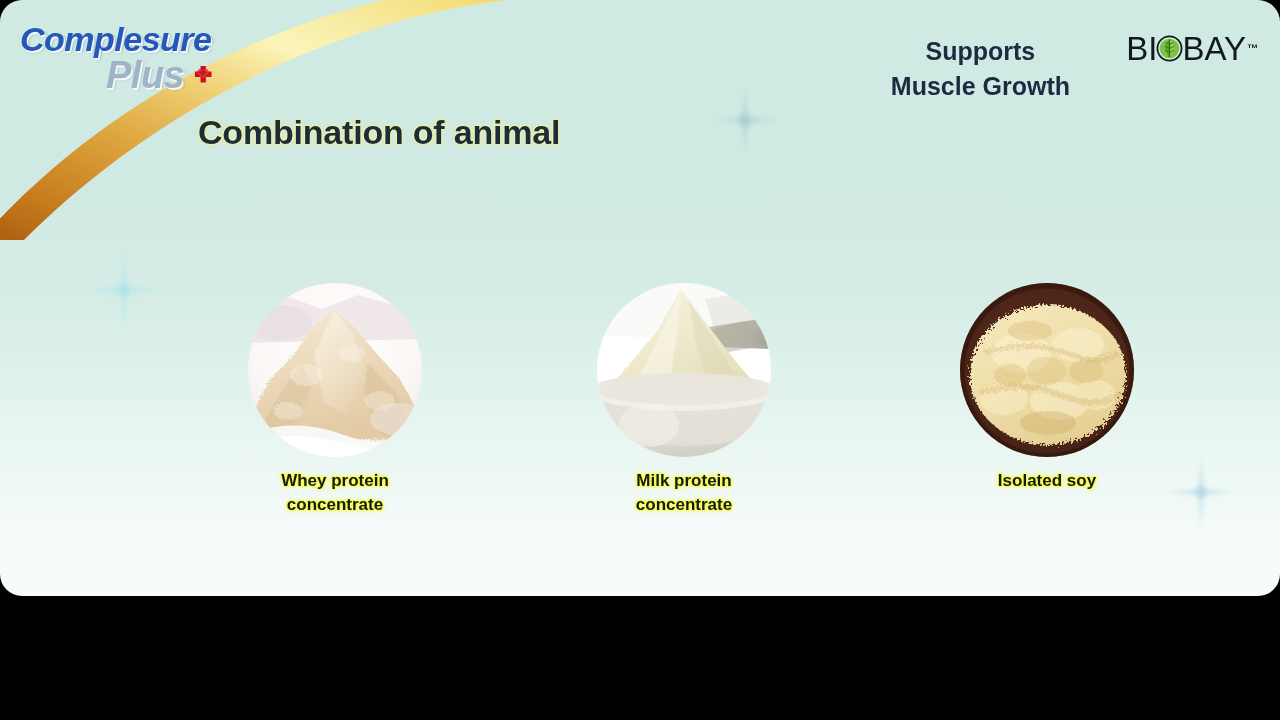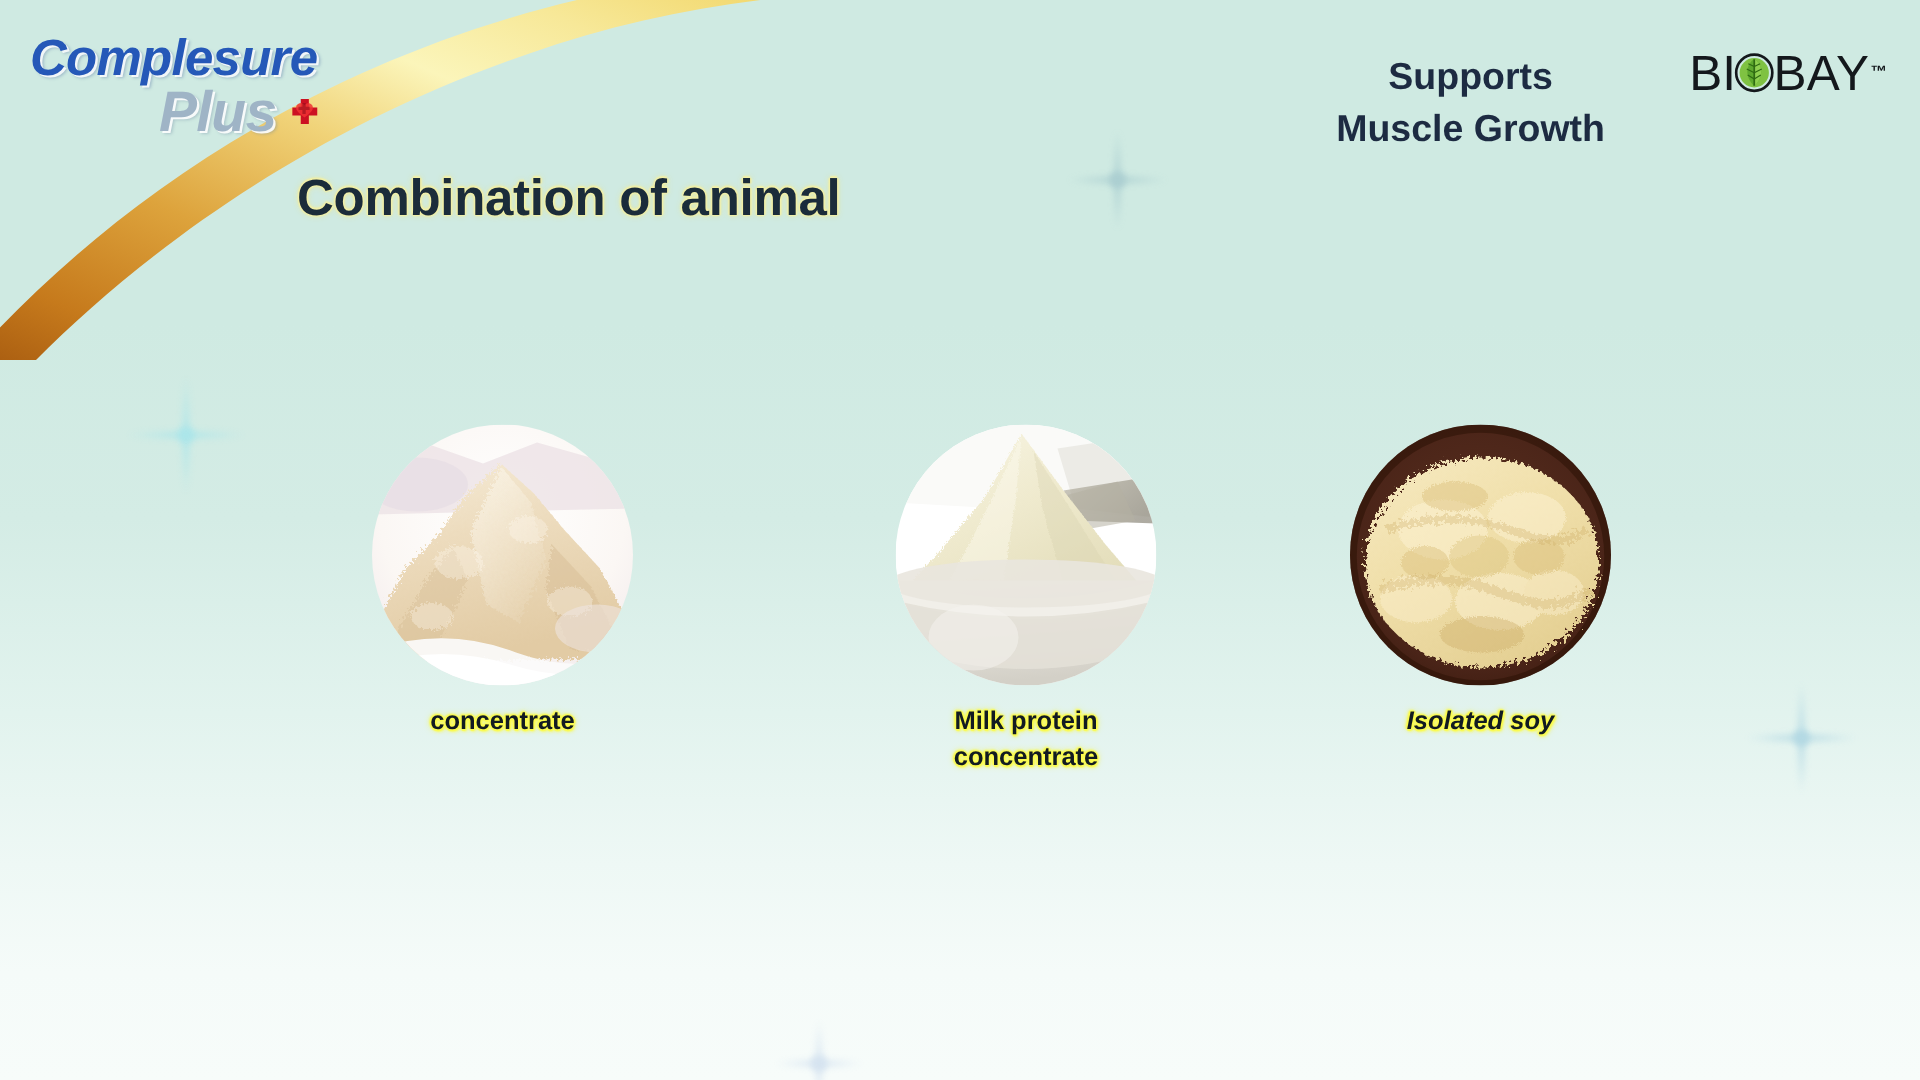--- a/index.html
+++ b/index.html
@@ -3,31 +3,32 @@
 <meta charset="utf-8">
 <style>
   html, body {
     margin: 0;
     padding: 0;
     background: #000;
   }
   #slide {
     position: relative;
     width: 1280px;
-    height: 720px;
+    height: 596px;
     overflow: hidden;
     font-family: "Liberation Sans", sans-serif;
     background: linear-gradient(to bottom,
         #cfeae2 0%,
         #cfeae2 30%,
         #d4ece5 48%,
         #e2f3ee 66%,
         #eef8f5 80%,
         #f5fbf9 90%,
         #f7fcfa 100%);
+    border-radius: 22px;
   }
 
   
   .sparkle {
     position: absolute;
     pointer-events: none;
   }
   .sparkle .v, .sparkle .h {
     position: absolute;
     left: 50%;
@@ -325,20 +326,21 @@
             <ellipse cx="104" cy="70" rx="13" ry="9" fill="#fffaf0"></ellipse>
             <ellipse cx="132" cy="118" rx="15" ry="10" fill="#fffaf0"></ellipse>
             <ellipse cx="40" cy="128" rx="14" ry="9" fill="#fffaf0"></ellipse>
           </g>
           <path d="M0 150 Q 50 134, 96 152 Q 140 168, 174 150 L174 174 L0 174 Z" fill="#fbfbfb" opacity="0.92"></path>
           <path d="M0 160 Q 48 146, 92 160 Q 138 174, 174 160 L174 174 L0 174 Z" fill="#ffffff" opacity="0.95"></path>
           <ellipse cx="150" cy="136" rx="28" ry="16" fill="#efe4df" opacity="0.6"></ellipse>
         </svg>
       </div>
       <div class="pcaption">
+        <div>Whey protein</div>
         <div>concentrate</div>
       </div>
     </div>
 
     <div class="product" style="left:569px; top:0;">
       <div class="pcircle">
         <svg viewBox="0 0 174 174" width="174" height="174">
           <defs>
             <linearGradient id="mBowl" x1="0" y1="0" x2="0.2" y2="1">
               <stop offset="0%" stop-color="#f3f1ec"></stop>
@@ -379,21 +381,21 @@
           <path d="M2 118 Q 87 138, 172 118 L168 150 Q 87 176, 6 150 Z" fill="#e3e0d7" opacity="0.9"></path>
           <ellipse cx="52" cy="142" rx="30" ry="22" fill="#f6f4ef" opacity="0.5"></ellipse>
         </svg>
       </div>
       <div class="pcaption">
         <div>Milk protein</div>
         <div>concentrate</div>
       </div>
     </div>
 
-    <div class="product" style="left:872px; top:0;font-style:italic;">
+    <div class="product" style="left:932px; top:0;">
       <div class="pcircle">
         <svg viewBox="0 0 174 174" width="174" height="174">
           <defs>
             <radialGradient id="sDish" cx="50%" cy="45%" r="70%">
               <stop offset="0%" stop-color="#5a3020"></stop>
               <stop offset="70%" stop-color="#4a2418"></stop>
               <stop offset="100%" stop-color="#331609"></stop>
             </radialGradient>
             <linearGradient id="sPow" x1="0.1" y1="0" x2="0.7" y2="1">
               <stop offset="0%" stop-color="#f6e9bf"></stop>

